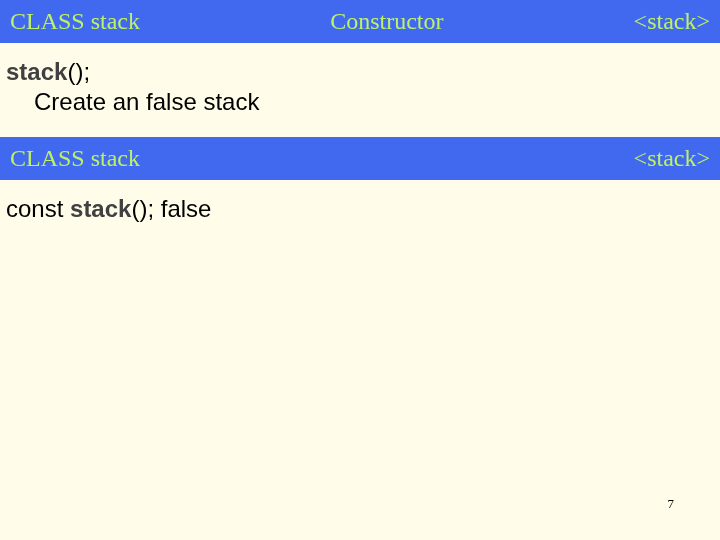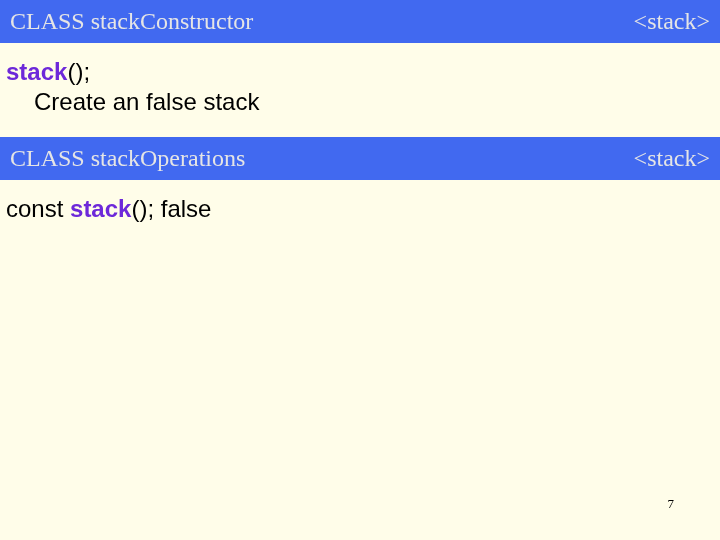--- a/index.html
+++ b/index.html
@@ -4,39 +4,39 @@
 <style>
   * { margin: 0; padding: 0; box-sizing: border-box; }
   html, body { width: 720px; height: 540px; }
   body {
     background: #fffde9;
     font-family: "Times New Roman", Times, serif;
     position: relative;
   }
   .header-bar {
     background: #4169f0;
-    color: #e5e5e5;
+    color: #bef264;
     display: flex;
     justify-content: space-between;
     align-items: center;
     padding: 8px 10px;
     font-size: 24px;
   }
   .header-left { text-align: left; }
-  .header-center { text-align: left; flex: 1; }
+  .header-center { text-align: center; flex: 1; }
   .header-right { text-align: right; font-family: Liberation Serif, serif; }
   .content-block {
     padding: 14px 6px 20px 6px;
     font-family: Arial, Helvetica, sans-serif;
     font-size: 24px;
     color: #000;
     line-height: 1.25;
   }
   .sig { }
-  .method-name { font-weight: bold; color: #6d28d9; }
+  .method-name { font-weight: bold; color: #404040; }
   .desc {
     padding-left: 28px;
   }
   .page-num {
     position: absolute;
     bottom: 28px;
     right: 46px;
     font-family: "Times New Roman", serif;
     font-size: 13px;
     color: #000;
@@ -53,21 +53,20 @@
 
 <div class="content-block">
   <div class="sig">
     <span class="method-name">stack</span><span>();</span>
   </div>
   <div class="desc">Create an false stack</div>
 </div>
 
 <div class="header-bar">
   <span class="header-left">CLASS stack</span>
-  <span class="header-center">Operations</span>
   <span class="header-right">&lt;stack&gt;</span>
 </div>
 
 <div class="content-block">
   <div class="sig">
     <span>const </span><span class="method-name">stack</span><span>(); false</span>
   </div>
 </div>
 
 <div class="page-num">7</div>

